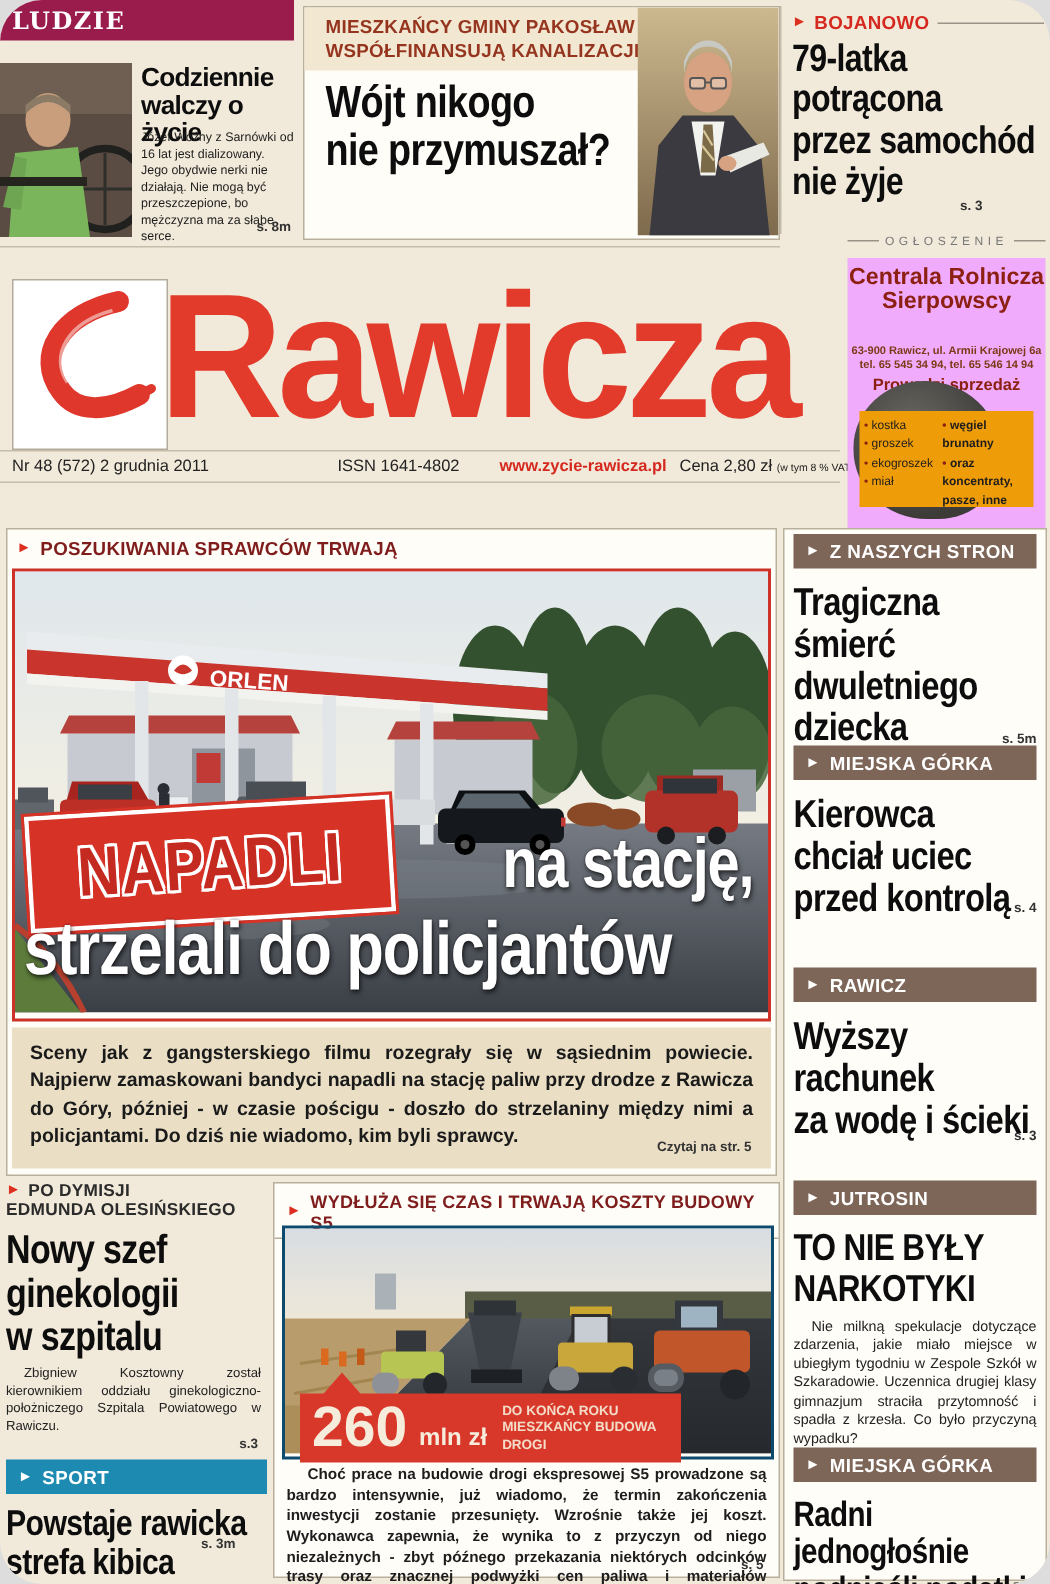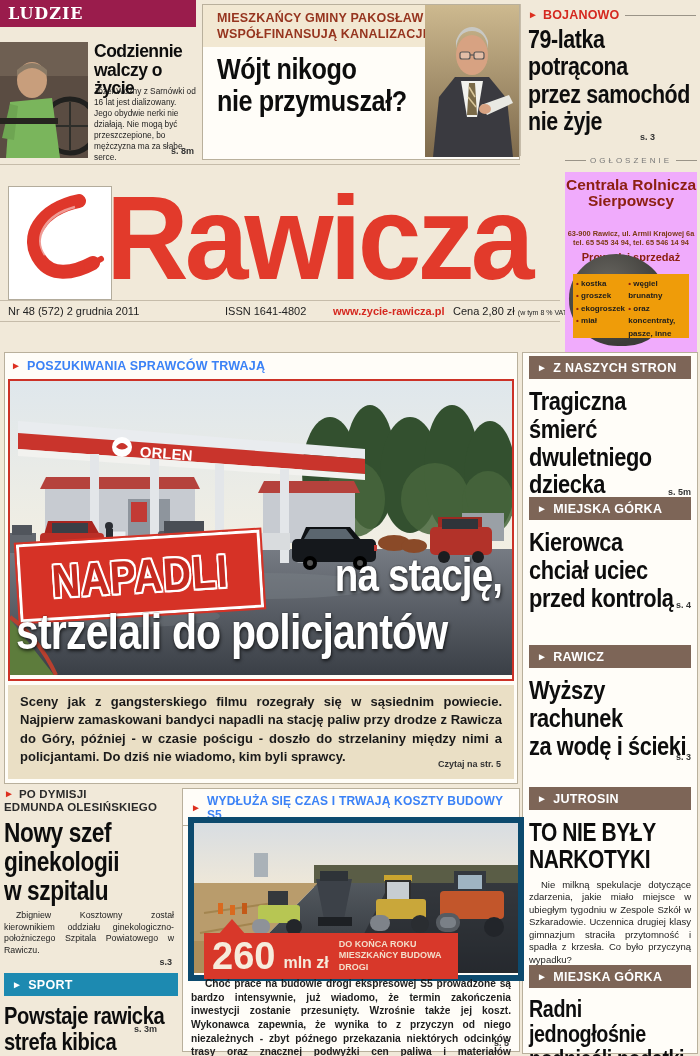--- a/index.html
+++ b/index.html
@@ -1,30 +1,30 @@
 <!DOCTYPE html>
 <html><head>
 <meta charset="utf-8">
 <style>
   html,body{margin:0;padding:0;background:#ddd;}
   .page{position:relative;width:700px;height:1056px;margin:0 auto;background:#f1e9d9;
-        font-family:"Liberation Sans",sans-serif;overflow:hidden;color:#111;}
+        font-family:"Liberation Sans",sans-serif;overflow:hidden;color:#111;border-radius:28px;}
   .abs{position:absolute;}
   .pre{white-space:pre-line;}
   .cnb{display:block;width:119%;transform:scaleX(.84);transform-origin:0 0;}
   .hl{font-weight:700;color:#0d0d0d;letter-spacing:-.5px;line-height:1.07;}
   .ref{font-size:9px;font-weight:700;color:#333;}
   .bar{display:flex;align-items:center;gap:6px;color:#fff;font-weight:700;font-size:12.5px;
        padding:0 8px;height:23px;letter-spacing:.3px;}
   .bar-brown{background:#7d6557;}
   .bar-blue{background:#1d8ab1;}
   .bar-magenta{background:#9a1c4c;font-family:"DejaVu Serif",serif;font-size:16px;letter-spacing:1px;height:27px;}
   .arr{font-size:10px;line-height:1;}
   .arr-red{color:#dd2f1f;}
-  .kick{font-weight:700;font-size:12.5px;color:#3b82f6;letter-spacing:.2px;}
+  .kick{font-weight:700;font-size:12.5px;color:#7f1d1d;letter-spacing:.2px;}
   .kick-dark{color:#2b2b2b;}
   .kick-red{color:#d5281f;}
   .body-txt{color:#1d1d1d;}
   .rule{background:#c6bcaa;}
   .white-card{background:#fffdf8;border:1px solid #b9b09c;}
   .just{text-align:justify;}
   svg{display:block;}
 </style>
 </head>
 <body>
@@ -128,21 +128,21 @@
     <span style="flex:1;height:1px;background:#9a9488;"></span>
   </div>
   <div class="abs" style="left:565px;top:172px;width:132px;height:180px;background:#f0abfc;">
     <div class="pre" style="margin-top:5px;text-align:center;font-size:15.5px;font-weight:700;color:#8c2012;line-height:1.05;">Centrala Rolnicza
 Sierpowscy</div>
     <div class="pre" style="margin-top:19px;text-align:center;font-size:7.4px;font-weight:700;color:#7c3a16;line-height:1.3;">63-900 Rawicz, ul. Armii Krajowej 6a
 tel. 65 545 34 94, tel. 65 546 14 94</div>
     <div style="margin-top:3px;text-align:center;font-size:11px;font-weight:700;color:#8c2012;">Prowadzi sprzedaż węgla:</div>
     <div class="abs" style="left:4px;top:82px;width:98px;height:92px;background:radial-gradient(circle at 40% 35%, #6a6862, #3c3b38 70%);border-radius:48% 52% 42% 50%;"></div>
     <div class="abs" style="left:8px;top:102px;width:116px;height:64px;background:#ef9c09;padding:4px 3px;box-sizing:border-box;display:flex;gap:2px;">
-      <div style="flex:1;font-size:8px;font-weight:700;color:#1d1d1d;line-height:1.55;">
+      <div style="flex:1;font-size:8px;font-weight:400;color:#1d1d1d;line-height:1.55;">
         <div class="ad-it">kostka</div>
         <div class="ad-it">groszek</div>
         <div class="ad-it">ekogroszek</div>
         <div class="ad-it">miał</div>
       </div>
       <div style="flex:1.15;font-size:8px;font-weight:700;color:#1d1d1d;line-height:1.55;">
         <div class="ad-it">węgiel brunatny</div>
         <div class="ad-it">oraz koncentraty, pasze, inne</div>
       </div>
     </div>
@@ -342,21 +342,21 @@
 strefa kibica</span>
       </div>
     <div class="abs ref" style="left:130px;top:236px;">s. 3m</div>
   </div>
 
   <div class="abs white-card" style="left:182px;top:788px;width:336px;height:262px;">
     <div style="display:flex;align-items:center;gap:6px;padding:5px 8px 3px 8px;border-bottom:1px solid #b9b09c;">
       <span class="arr arr-red">►</span>
       <span class="kick" style="font-size:12px;">WYDŁUŻA SIĘ CZAS I TRWAJĄ KOSZTY BUDOWY S5</span>
     </div>
-    <div class="abs" style="left:5px;top:28px;width:324px;height:152px;border:6px solid #0c4a6e;">
+    <div class="abs" style="left:5px;top:28px;width:324px;height:152px;border:2px solid #0c4a6e;">
       <svg viewBox="0 0 324 150" width="324" height="150" preserveAspectRatio="none">
         <defs>
           <linearGradient id="csky" x1="0" y1="0" x2="0" y2="1">
               <stop offset="0" stop-color="#d8dde2"></stop>
               <stop offset="1" stop-color="#efe8d8"></stop>
             </linearGradient>
           <linearGradient id="croad" x1="0" y1="0" x2="0" y2="1">
               <stop offset="0" stop-color="#53595f"></stop>
               <stop offset="1" stop-color="#2b2f35"></stop>
             </linearGradient>

